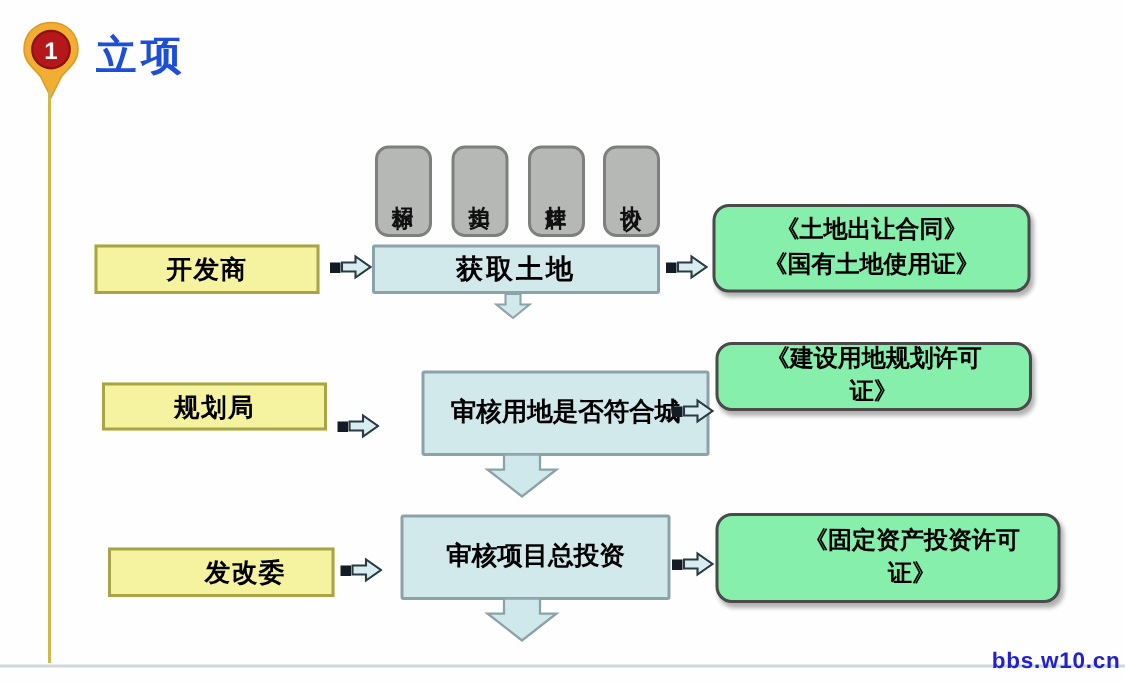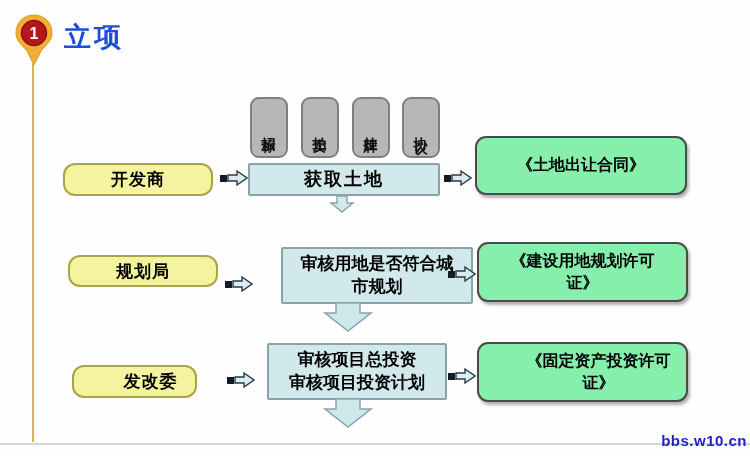--- a/index.html
+++ b/index.html
@@ -12,21 +12,21 @@
   .page-title{
     position:absolute;left:64px;top:19px;font-size:27px;font-weight:bold;
     color:#1d4ed8;letter-spacing:3px;
   }
   .vline{position:absolute;left:32px;top:60px;width:2px;height:382px;background:#d4b64e;}
   .hline{position:absolute;left:0;top:443px;width:750px;height:2px;background:#cfd8dc;}
   
   .box{position:absolute;box-sizing:border-box;display:flex;align-items:center;
        justify-content:center;text-align:center;font-weight:bold;}
   .box-yellow{
-    background:#f5f2a0;border:2px solid #a8a546;border-radius:12px;
+    background:#f5f2a0;border:2px solid #a8a546;border-radius:0;
     font-size:17px;letter-spacing:1px;
   }
   .box-blue{
     background:#d2e9ec;border:2px solid #8ba2a9;border-radius:2px;
     font-size:17px;line-height:1.32;
   }
   .box-blue .big{font-size:18px;letter-spacing:2px;}
   .box-gray-result{
     background:#86efac;border:2px solid #4a4a4a;border-radius:11px;
     font-size:16px;line-height:1.38;box-shadow:2px 3px 3px rgba(0,0,0,0.30);
@@ -82,77 +82,76 @@
   </svg>
 
   <svg class="arrow" style="left:443px;top:169px;" width="29" height="18" viewBox="0 0 29 18">
     <rect x="1" y="6" width="7" height="7" fill="#131b24"></rect>
     <polygon points="9,6 18,6 18,2 28,9 18,16 18,12 9,12" fill="#d9edf0" stroke="#2a3a44" stroke-width="1.4"></polygon>
   </svg>
 
   <div class="box box-gray-result lines" style="left:475px;top:136px;width:212px;height:59px;">
     <div>
       <div>《土地出让合同》</div>
+      <div>《国有土地使用证》</div>
     </div>
   </div>
 
   <div class="box box-yellow" style="left:68px;top:255px;width:150px;height:32px;">规划局</div>
 
   <svg class="arrow" style="left:224px;top:275px;" width="29" height="18" viewBox="0 0 29 18">
     <rect x="1" y="6" width="7" height="7" fill="#131b24"></rect>
     <polygon points="9,6 18,6 18,2 28,9 18,16 18,12 9,12" fill="#d9edf0" stroke="#2a3a44" stroke-width="1.4"></polygon>
   </svg>
 
   <div class="box box-blue lines" style="left:253px;top:247px;width:192px;height:57px;margin-left:28px;">
     <div>
       <div>审核用地是否符合城</div>
-      <div>市规划</div>
     </div>
   </div>
 
   <svg class="arrow" style="left:318px;top:303px;" width="60" height="29" viewBox="0 0 60 29">
     <polygon points="18,0 42,0 42,10 53,10 30,28 7,10 18,10" fill="#cfe8eb" stroke="#8ba2a9" stroke-width="1.5"></polygon>
   </svg>
 
   <svg class="arrow" style="left:447px;top:265px;" width="29" height="18" viewBox="0 0 29 18">
     <rect x="1" y="6" width="7" height="7" fill="#131b24"></rect>
     <polygon points="9,6 18,6 18,2 28,9 18,16 18,12 9,12" fill="#d9edf0" stroke="#2a3a44" stroke-width="1.4"></polygon>
   </svg>
 
-  <div class="box box-gray-result lines" style="left:477px;top:242px;width:211px;height:60px;">
+  <div class="box box-gray-result lines" style="left:477px;top:228px;width:211px;height:46px;">
     <div>
       <div>《建设用地规划许可</div>
       <div>证》</div>
     </div>
   </div>
 
-  <div class="box box-yellow" style="left:72px;top:365px;width:125px;height:33px;padding-left:32px;">发改委</div>
+  <div class="box box-yellow" style="left:72px;top:365px;width:151px;height:33px;padding-left:32px;">发改委</div>
 
   <svg class="arrow" style="left:226px;top:371px;" width="29" height="18" viewBox="0 0 29 18">
     <rect x="1" y="6" width="7" height="7" fill="#131b24"></rect>
     <polygon points="9,6 18,6 18,2 28,9 18,16 18,12 9,12" fill="#d9edf0" stroke="#2a3a44" stroke-width="1.4"></polygon>
   </svg>
 
   <div class="box box-blue lines" style="left:267px;top:343px;width:180px;height:57px;">
     <div>
       <div>审核项目总投资</div>
-      <div>审核项目投资计划</div>
     </div>
   </div>
 
   <svg class="arrow" style="left:318px;top:399px;" width="60" height="29" viewBox="0 0 60 29">
     <polygon points="18,0 42,0 42,10 53,10 30,28 7,10 18,10" fill="#cfe8eb" stroke="#8ba2a9" stroke-width="1.5"></polygon>
   </svg>
 
   <svg class="arrow" style="left:447px;top:367px;" width="29" height="18" viewBox="0 0 29 18">
     <rect x="1" y="6" width="7" height="7" fill="#131b24"></rect>
     <polygon points="9,6 18,6 18,2 28,9 18,16 18,12 9,12" fill="#d9edf0" stroke="#2a3a44" stroke-width="1.4"></polygon>
   </svg>
 
-  <div class="box box-gray-result lines" style="left:477px;top:342px;width:211px;height:60px;padding-left:32px;">
+  <div class="box box-gray-result lines" style="left:477px;top:342px;width:230px;height:60px;padding-left:32px;">
     <div>
       <div>《固定资产投资许可</div>
       <div>证》</div>
     </div>
   </div>
 
   <div class="watermark">bbs.w10.cn</div>
 </div>
 
 </body></html>

